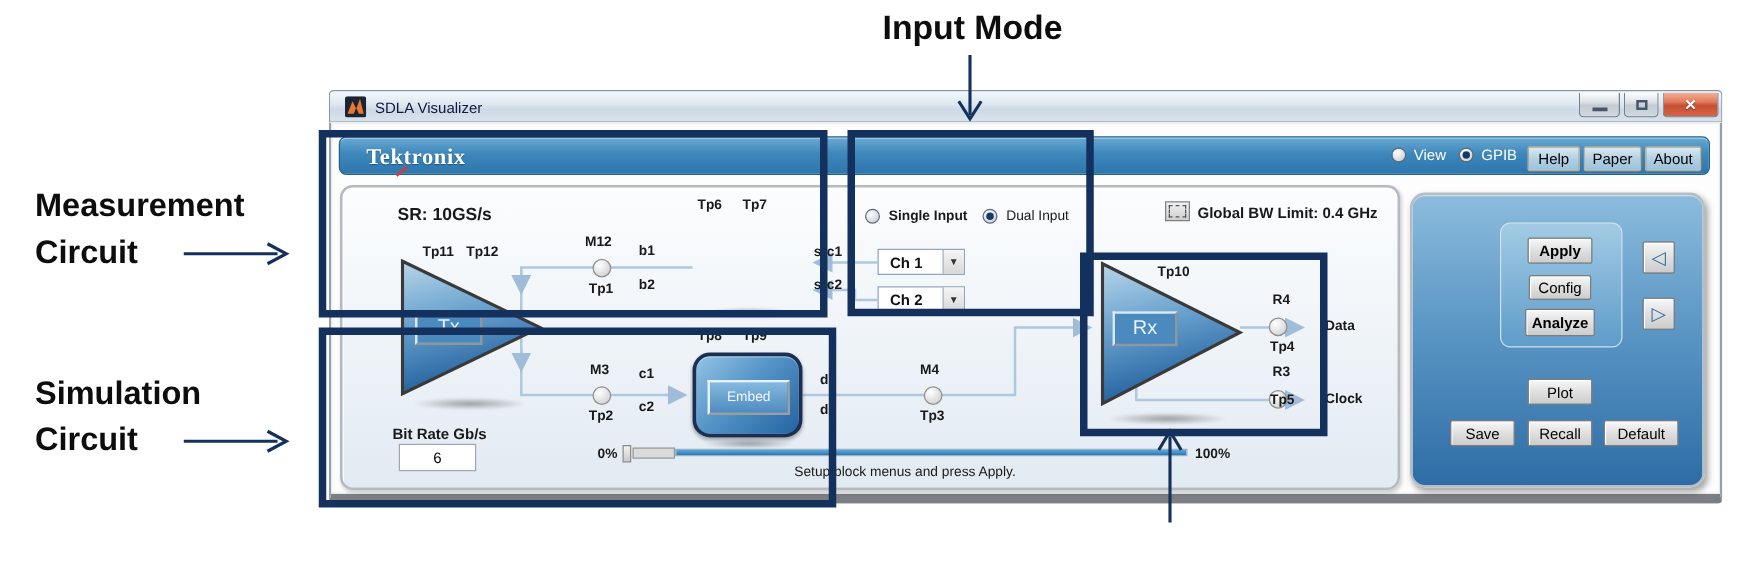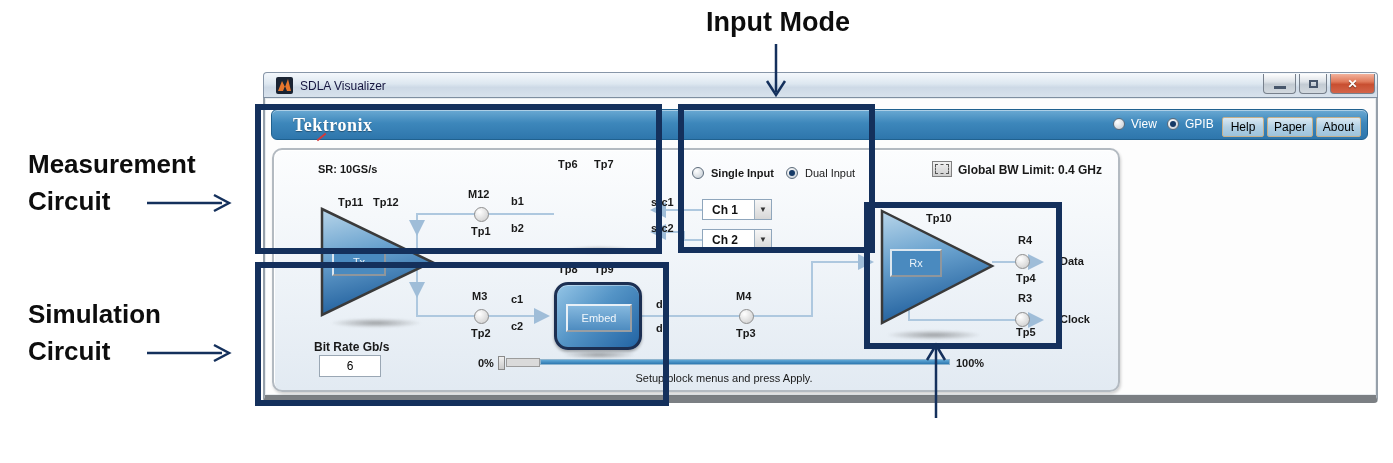--- a/index.html
+++ b/index.html
@@ -55,21 +55,21 @@
   .lbl { position:absolute; font-size:11px; font-weight:600; color:#191919; white-space:nowrap; }
   .node { position:absolute; width:15px; height:15px; border-radius:50%;
       background:radial-gradient(circle at 35% 30%, #ffffff, #d9d9d9 70%, #bdbdbd); border:1px solid #8f8f8f; }
   .block { position:absolute; width:88px; height:68px; border:3px solid #1c2f52; border-radius:14px;
       background:linear-gradient(135deg, #93c4e6, #5494c6 45%, #2264a4);
       box-shadow:inset 0 1px 0 rgba(255,255,255,.4), 0 2px 3px rgba(0,0,0,.3); }
   .block-btn { position:absolute; left:9px; top:19px; width:66px; height:28px;
       background:linear-gradient(#85b8de, #4e8cc0); border:2px outset #e8f0f7; color:#f2f7fb;
       font-size:11px; display:flex; align-items:center; justify-content:center; }
   .tri-btn { position:absolute; background:#4a8abf; border:2px outset #dce7f0; color:#e9f2f9;
-      font-size:11px; display:flex; align-items:center; justify-content:center; }
+      font-size:16px; display:flex; align-items:center; justify-content:center; }
   .shadow-ellipse { position:absolute; background:radial-gradient(ellipse at center, rgba(80,80,80,.5), rgba(80,80,80,0) 70%);
       filter:blur(1px); border-radius:50%; }
   .dropdown { position:absolute; width:70px; height:21px; background:#ffffff; border:1px solid #8fa6bc; display:flex; }
   .dd-text { flex:1; font-size:12px; font-weight:600; color:#111; padding:3px 0 0 9px; }
   .dd-btn { width:17px; border-left:1px solid #9eb0c0; background:linear-gradient(#f6f6f6,#d7d7d7);
       font-size:8px; color:#333; display:flex; align-items:center; justify-content:center; }
   .bw-icon { position:absolute; width:20px; height:16px; background:linear-gradient(#f2f2f2,#cfcfcf);
       border:1px solid #808080; }
   .bw-icon::after { content:""; position:absolute; left:2px; top:2px; right:2px; bottom:2px; border:1px dashed #555; }
   .field { position:absolute; background:#ffffff; border:1px solid #9aa7b4; font-size:12px; text-align:center;
@@ -154,21 +154,21 @@
         <polygon points="48,59 158,112 48,165" fill="url(#triGrad)" stroke="#3a3a3a" stroke-width="2.5"></polygon>
 
         <polygon points="608,61 718,116 608,173" fill="url(#triGrad)" stroke="#3a3a3a" stroke-width="2.5"></polygon>
       </svg>
 
       <div class="shadow-ellipse" style="left:56px; top:168px; width:92px; height:10px;"></div>
       <div class="shadow-ellipse" style="left:612px; top:180px; width:96px; height:10px;"></div>
       <div class="shadow-ellipse" style="left:288px; top:96px; width:74px; height:8px;"></div>
       <div class="shadow-ellipse" style="left:288px; top:201px; width:74px; height:8px;"></div>
 
-      <span class="lbl" style="left:44px; top:13px; font-size:11px;">SR: 10GS/s</span>
+      <span class="lbl" style="left:44px; top:13px; font-size:14px;">SR: 10GS/s</span>
 
       <span class="lbl" style="left:64px; top:46px;">Tp11</span>
       <span class="lbl" style="left:99px; top:46px;">Tp12</span>
       <div class="tri-btn" style="left:58px; top:98px; width:54px; height:28px;">Tx</div>
 
       <span class="lbl" style="left:194px; top:38px;">M12</span>
       <span class="node" style="left:200px; top:57px;"></span>
       <span class="lbl" style="left:197px; top:75px;">Tp1</span>
       <span class="lbl" style="left:237px; top:45px;">b1</span>
       <span class="lbl" style="left:237px; top:72px;">b2</span>
@@ -212,34 +212,50 @@
       <span class="lbl" style="left:684px; top:13px; font-size:12px;">Global BW Limit: 0.4 GHz</span>
 
       <span class="lbl" style="left:652px; top:62px;">Tp10</span>
       <div class="tri-btn" style="left:616px; top:99px; width:52px; height:28px;">Rx</div>
       <span class="lbl" style="left:744px; top:84px;">R4</span>
       <span class="node" style="left:741px; top:104px;"></span>
       <span class="lbl" style="left:742px; top:122px;">Tp4</span>
       <span class="lbl" style="left:786px; top:105px;">Data</span>
       <span class="lbl" style="left:744px; top:142px;">R3</span>
       <span class="node" style="left:741px; top:162px;"></span>
-      <span class="lbl" style="left:742px; top:176px;">Tp5</span>
+      <span class="lbl" style="left:742px; top:164px;">Tp5</span>
       <span class="lbl" style="left:786px; top:163px;">Clock</span>
 
       <span class="lbl" style="left:40px; top:190px; font-size:12px;">Bit Rate Gb/s</span>
       <input class="field" style="left: 45px; top: 205px; width: 62px; height: 22px;" value="6">
 
       <span class="lbl" style="left:204px; top:207px;">0%</span>
       <span class="abs" style="left:224px; top:206px; width:7px; height:14px; background:linear-gradient(#f0f0f0,#cacaca); border:1px solid #8a8a8a;"></span>
       <span class="abs" style="left:232px; top:208px; width:34px; height:9px; background:#dadada; border:1px solid #9c9c9c;"></span>
       <span class="abs" style="left:266px; top:209px; width:410px; height:6px; background:linear-gradient(#5fa8d6,#2e78b0); border:1px solid #8fb5cf;"></span>
       <span class="lbl" style="left:682px; top:207px;">100%</span>
       <div class="abs" style="left:170px; top:222px; width:560px; text-align:center; font-size:11px; color:#1a1a1a;">Setup block menus and press Apply.</div>
     </div>
 
+    <div class="ctrl-panel">
+      <div class="ctrl-inner"></div>
+      <div class="btn bold" style="left:92px; top:34px; width:52px; height:21px;">Apply</div>
+      <div class="btn" style="left:93px; top:64px; width:50px; height:20px;">Config</div>
+      <div class="btn bold" style="left:90px; top:91px; width:56px; height:22px;">Analyze</div>
+      <div class="btn arrow-btn" style="left:184px; top:37px; width:26px; height:26px;">
+        <span>◁</span>
+      </div>
+      <div class="btn arrow-btn" style="left:184px; top:82px; width:26px; height:26px;">
+        <span>▷</span>
+      </div>
+      <div class="btn" style="left:92px; top:147px; width:52px; height:21px;">Plot</div>
+      <div class="btn" style="left:30px; top:180px; width:52px; height:21px;">Save</div>
+      <div class="btn" style="left:92px; top:180px; width:52px; height:21px;">Recall</div>
+      <div class="btn" style="left:153px; top:180px; width:60px; height:21px;">Default</div>
+    </div>
   </div>
 
   <div class="outline-rect" style="left:255px; top:104px; width:407px; height:150px;"></div>
   <div class="outline-rect" style="left:678px; top:104px; width:197px; height:149px;"></div>
   <div class="outline-rect" style="left:255px; top:262px; width:414px; height:144px;"></div>
   <div class="outline-rect" style="left:864px; top:202px; width:198px; height:147px;"></div>
 
   <svg id="arrow-layer">
     <g stroke="#14305c" stroke-width="2.5" fill="none">
       <line x1="776" y1="44" x2="776" y2="92"></line>

